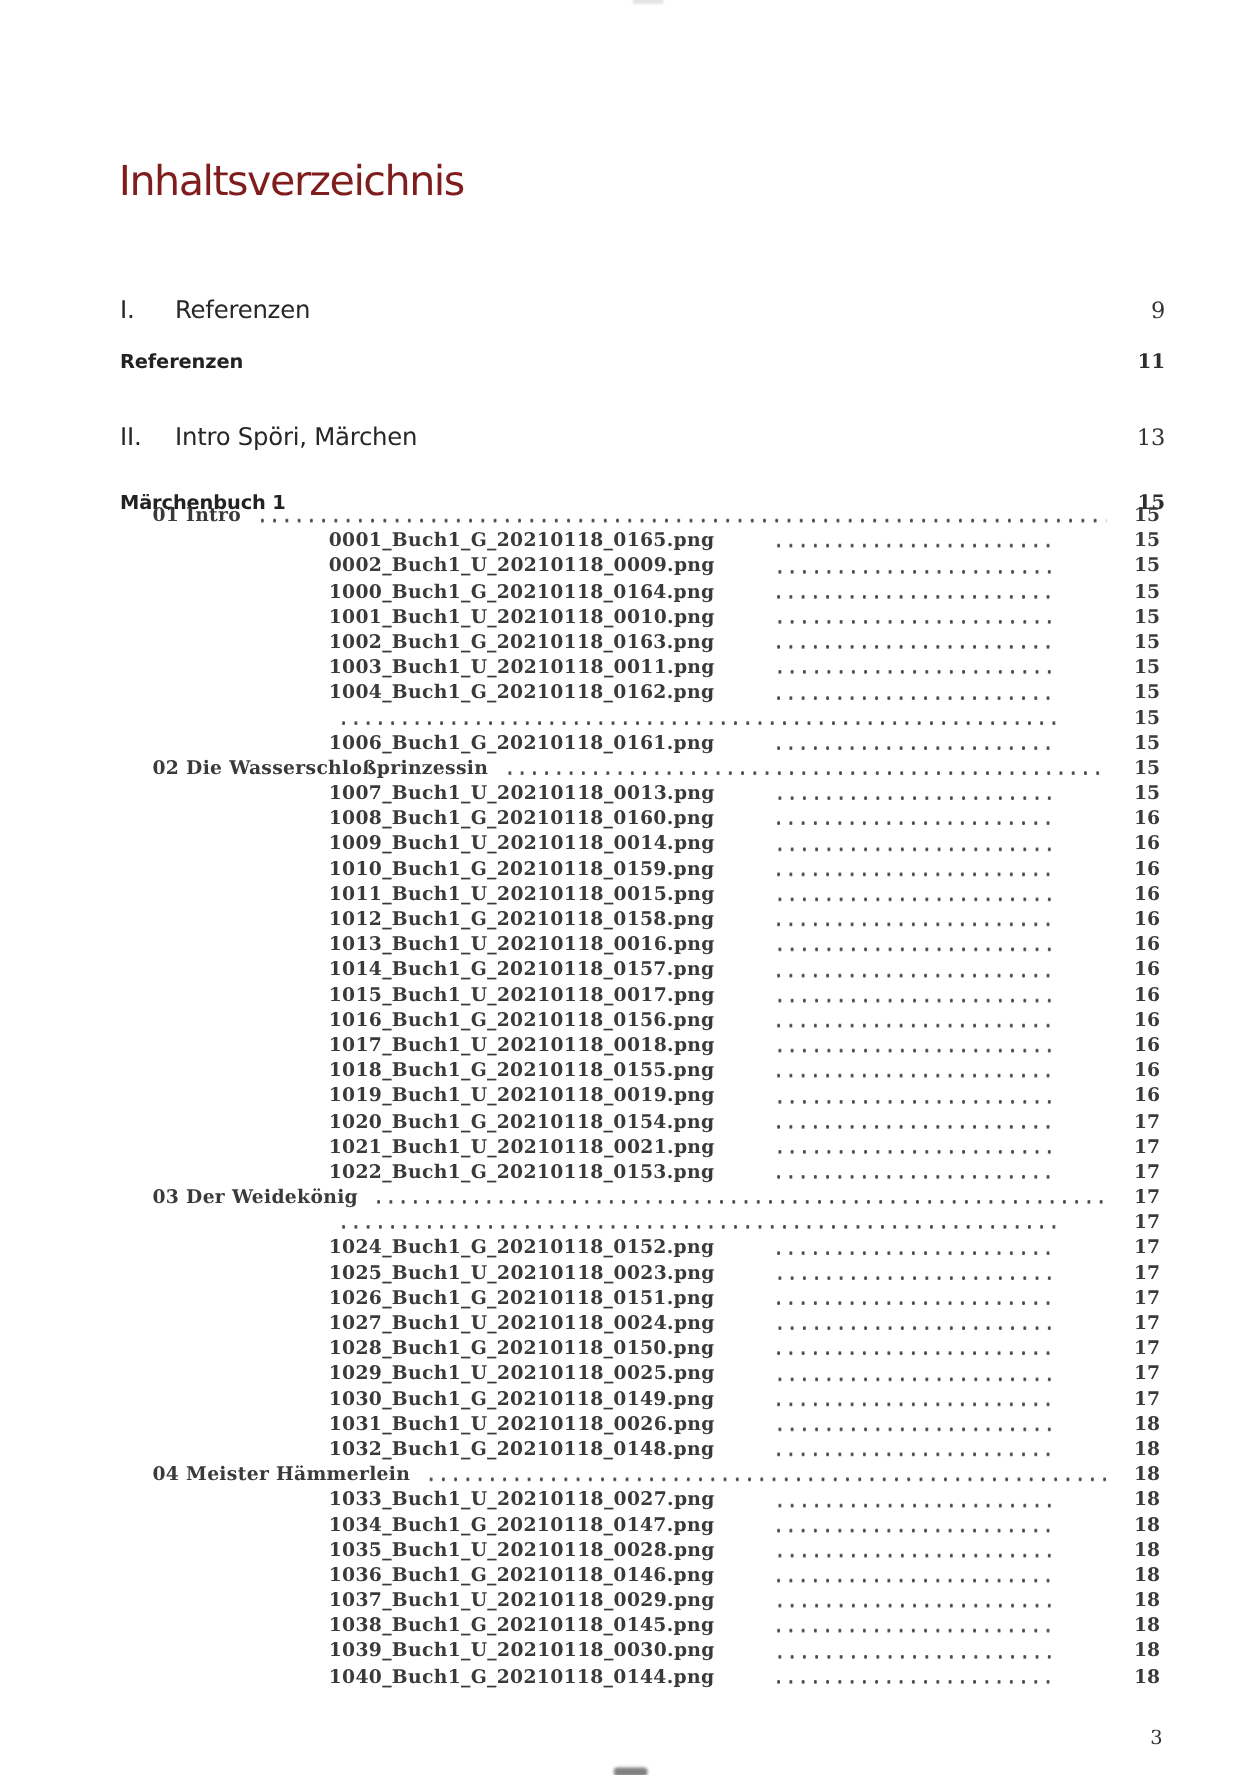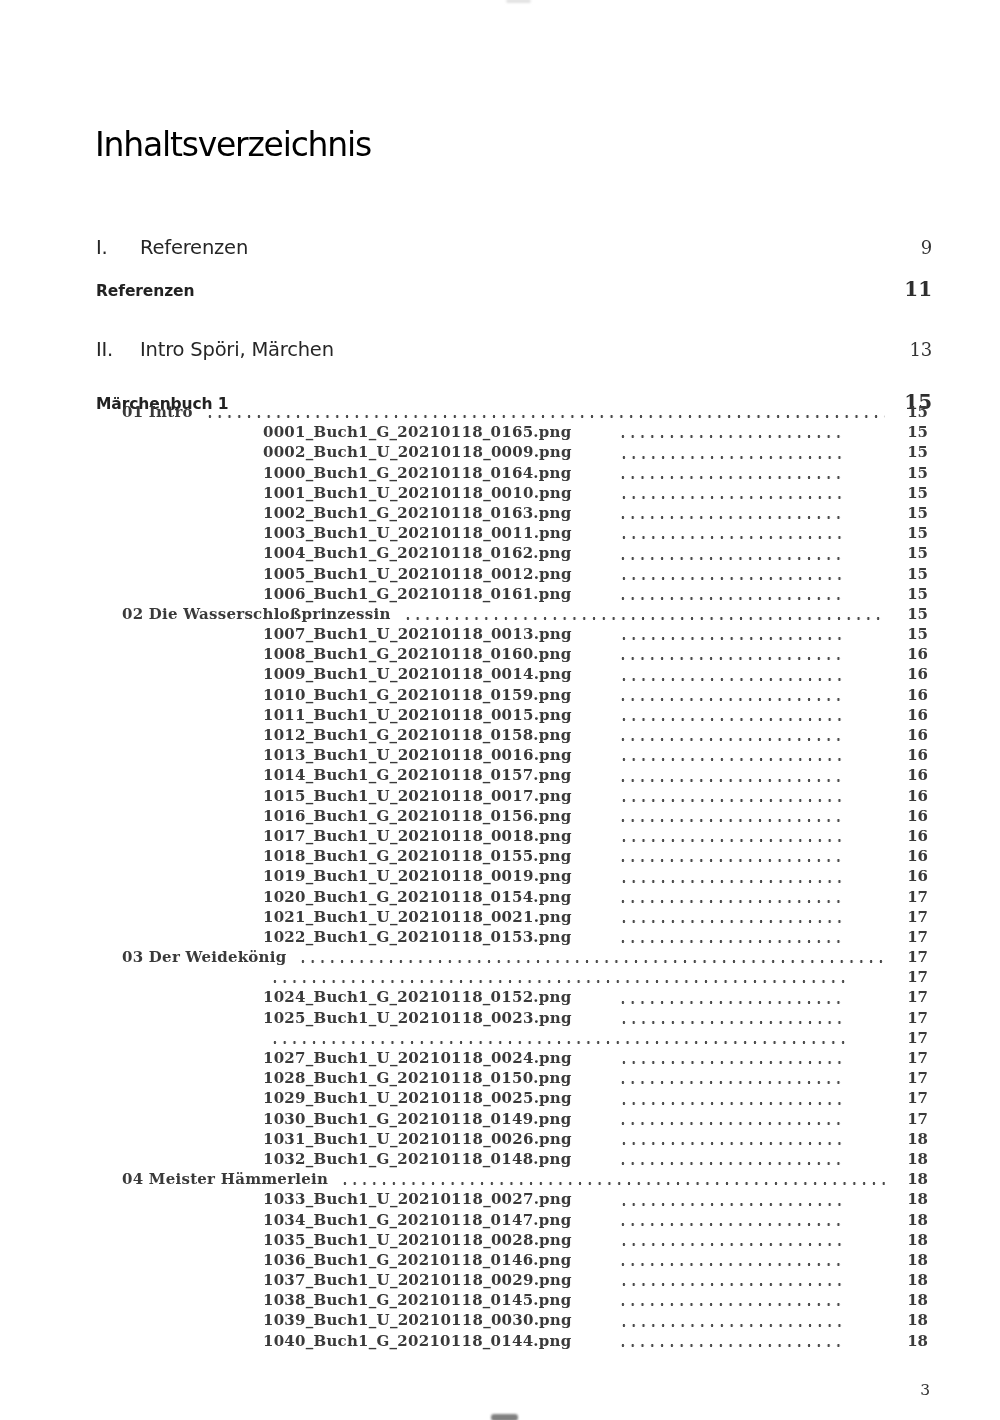--- a/index.html
+++ b/index.html
@@ -9,21 +9,21 @@
     background:#ffffff;
     overflow:hidden;
     font-family:"DejaVu Serif", serif;
     color:#3a3a3a;
   }
   
   .doc-title{
     position:absolute;left:95px;top:126px;
     font-family:"DejaVu Sans", sans-serif;
     font-size:33px;letter-spacing:-1.2px;
-    font-weight:400;color:#000000;
+    font-weight:400;color:#7f1d1d;
     line-height:38px;white-space:nowrap;
   }
   
   .hrow{
     position:absolute;left:96px;right:68px;
     display:flex;align-items:baseline;white-space:nowrap;
   }
   .hrow .spacer{flex:1;}
   .hrow.part{
     font-family:"DejaVu Sans", sans-serif;
@@ -35,21 +35,21 @@
     font-family:"DejaVu Serif", serif;
     font-size:18px;color:#333333;
   }
   .hrow.chapter{
     font-family:"DejaVu Sans", sans-serif;
     font-size:15.5px;line-height:20px;font-weight:700;color:#222222;
     letter-spacing:-0.1px;
   }
   .hrow.chapter .hpage{
     font-family:"DejaVu Serif", serif;
-    font-size:20px;font-weight:700;color:#2e2e2e;
+    font-size:16px;font-weight:700;color:#2e2e2e;
   }
   .h0{top:236px;}
   .h1{top:279px;}
   .h2{top:338px;}
   .h3{top:392px;justify-content:center;}
   
   .entries{
     position:absolute;left:96px;right:72px;top:402px;font-weight:bold;
   }
   .entry-row{
@@ -157,21 +157,20 @@
     <span class="elabel">1003_Buch1_U_20210118_0011.png</span>
     <span class="leader"></span>
     <span class="epage">15</span>
   </div>
       <div class="entry-row figure">
     <span class="elabel">1004_Buch1_G_20210118_0162.png</span>
     <span class="leader"></span>
     <span class="epage">15</span>
   </div>
       <div class="entry-row figure">
-    <span class="elabel">1005_Buch1_U_20210118_0012.png</span>
     <span class="leader"></span>
     <span class="epage">15</span>
   </div>
       <div class="entry-row figure">
     <span class="elabel">1006_Buch1_G_20210118_0161.png</span>
     <span class="leader"></span>
     <span class="epage">15</span>
   </div>
       <div class="entry-row section">
     <span class="elabel">02 Die Wasserschloßprinzessin</span>
@@ -271,20 +270,21 @@
     <span class="elabel">1024_Buch1_G_20210118_0152.png</span>
     <span class="leader"></span>
     <span class="epage">17</span>
   </div>
       <div class="entry-row figure">
     <span class="elabel">1025_Buch1_U_20210118_0023.png</span>
     <span class="leader"></span>
     <span class="epage">17</span>
   </div>
       <div class="entry-row figure">
+    <span class="elabel">1026_Buch1_G_20210118_0151.png</span>
     <span class="leader"></span>
     <span class="epage">17</span>
   </div>
       <div class="entry-row figure">
     <span class="elabel">1027_Buch1_U_20210118_0024.png</span>
     <span class="leader"></span>
     <span class="epage">17</span>
   </div>
       <div class="entry-row figure">
     <span class="elabel">1028_Buch1_G_20210118_0150.png</span>

